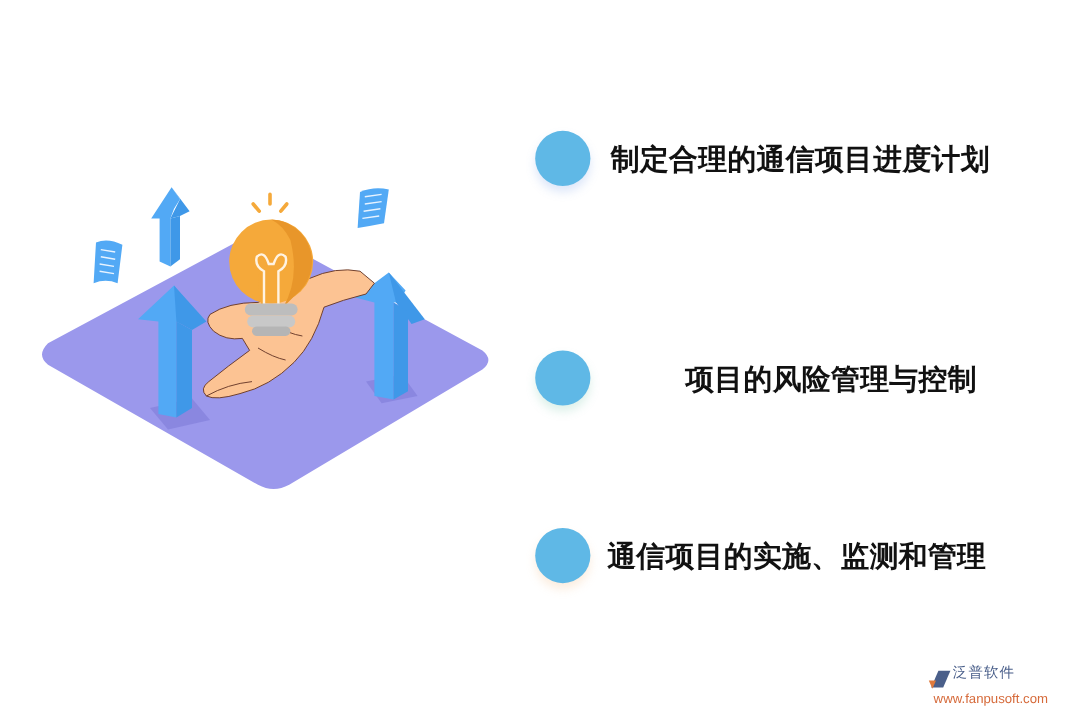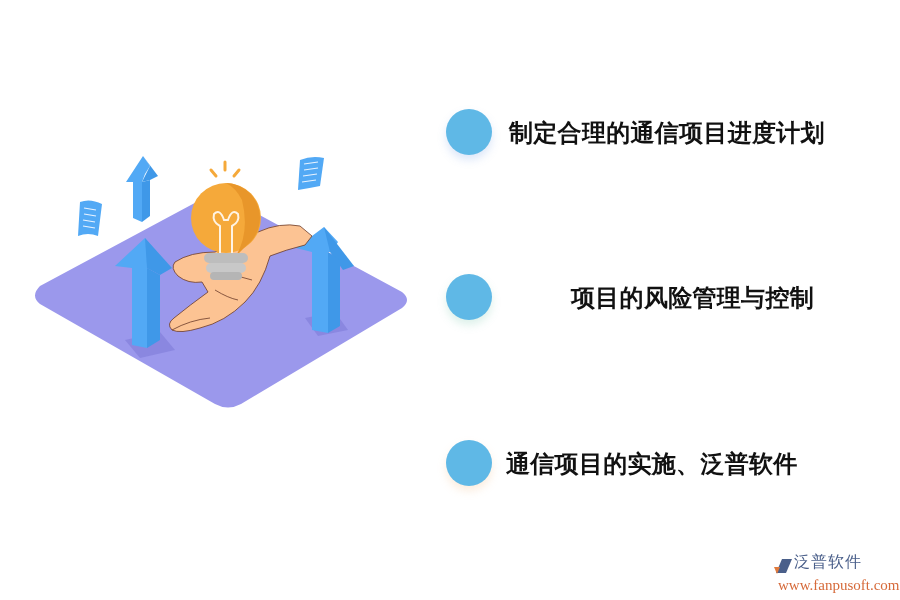--- a/index.html
+++ b/index.html
@@ -19,26 +19,26 @@
     box-shadow: 0 5px 8px rgba(120,160,230,0.25);
   }
   .item.i2 .dot { box-shadow: 0 5px 8px rgba(120,200,170,0.25); }
   .item.i3 .dot { box-shadow: 0 5px 8px rgba(240,190,140,0.28); }
   .item .label {
     position: absolute; top: 8px;
     font-size: 24px; font-weight: bold; color: #111111;
     white-space: nowrap; letter-spacing: 0.3px;
   }
   .i1 { top: 109px; } .i1 .label { left: 63px; }
-  .i2 { top: 274px; } .i2 .label { left: 125px; }
+  .i2 { top: 292px; } .i2 .label { left: 125px; }
   .i3 { top: 440px; } .i3 .label { left: 60px; }
 
   .logo { position: absolute; left: 770px; top: 552px; width: 125px; height: 42px; }
-  .logo .brand { position: absolute; left: 24px; top: 0; font-size: 16px; color: #4a5f8a; letter-spacing: 1px; white-space: nowrap; }
-  .logo .url { position: absolute; left: 8px; top: 25px; font-size: 15px; color: #d66a3a; font-family: Liberation Serif, serif; white-space: nowrap; }
+  .logo .brand { position: absolute; left: 24px; top: 0; font-size: 12px; color: #4a5f8a; letter-spacing: 1px; white-space: nowrap; }
+  .logo .url { position: absolute; left: 8px; top: 25px; font-size: 11px; color: #d66a3a; font-family: Liberation Sans, sans-serif; white-space: nowrap; }
   .logo .mark { position: absolute; left: 2px; top: 3px; }
 </style>
 </head>
 <body>
 
 <div class="illustration">
   <svg width="440" height="440" viewBox="0 0 440 440">
 
     <path d="M40,286 Q30,296 40,304 L215,404 Q228,411 241,404 L402,308 Q412,300 402,292 L228,198 Q215,192 204,198 Z" fill="#9b98ec"></path>
 
@@ -105,21 +105,21 @@
   <div class="label">制定合理的通信项目进度计划</div>
 </div>
 
 <div class="item i2">
   <div class="dot"></div>
   <div class="label">项目的风险管理与控制</div>
 </div>
 
 <div class="item i3">
   <div class="dot"></div>
-  <div class="label">通信项目的实施、泛普软件</div>
+  <div class="label">通信项目的实施、监测和管理</div>
 </div>
 
 <div class="logo">
   <svg class="mark" width="22" height="22" viewBox="0 0 22 22">
     <path d="M4,18 L10,4 L20,4 L14,18 Z" fill="#4a5f8a"></path>
     <path d="M2,12 L8,12 L5,19 Z" fill="#e07a3c"></path>
   </svg>
   <div class="brand">泛普软件</div>
   <div class="url">www.fanpusoft.com</div>
 </div>

